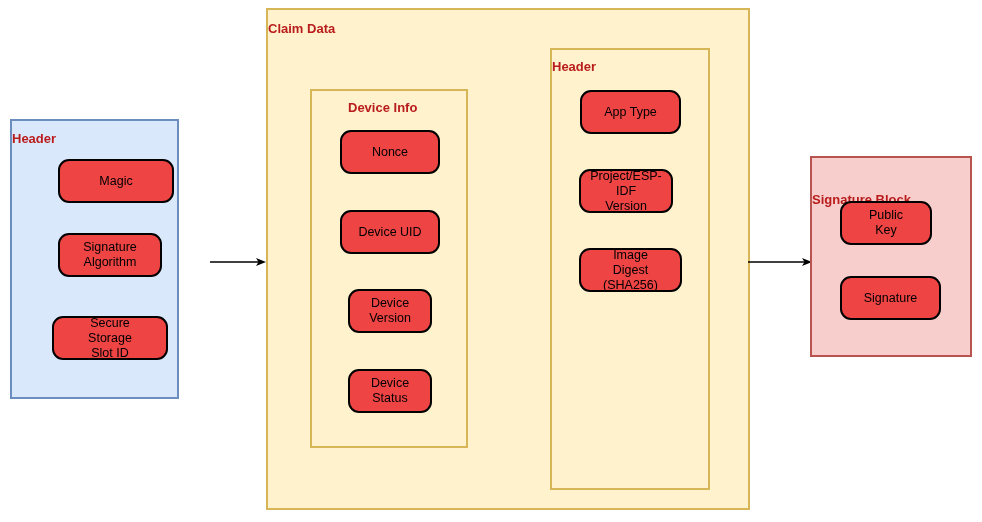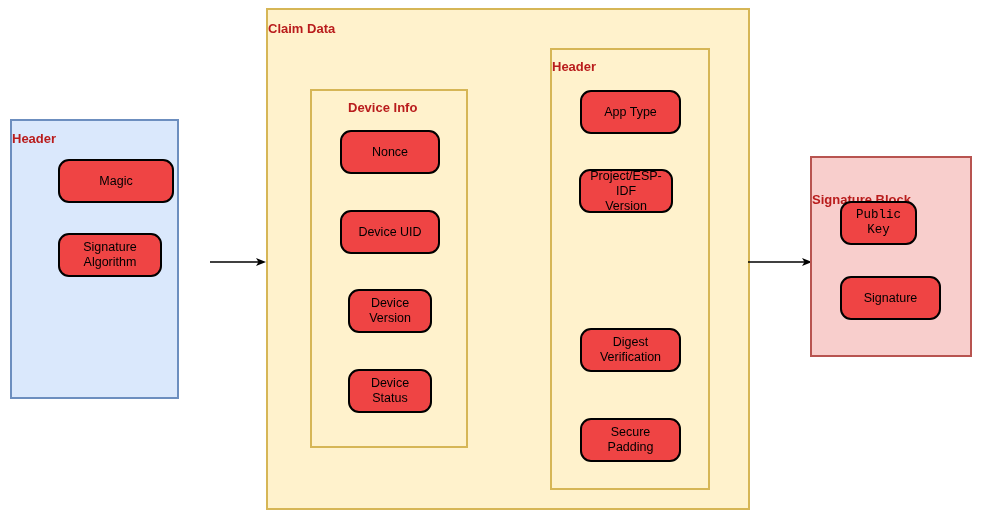--- a/index.html
+++ b/index.html
@@ -73,20 +73,23 @@
 
   <div class="container-box hdr-fill" style="left:10px; top:119px; width:169px; height:280px;">
     <div class="container-title" style="top:10px;">Header</div>
   </div>
   <div class="node" style="left:58px; top:159px; width:116px; height:44px;">
     <span>Magic</span>
   </div>
   <div class="node" style="left:58px; top:233px; width:104px; height:44px;">
     <span>Signature<br>Algorithm</span>
   </div>
+  <div class="node" style="left:52px; top:316px; width:116px; height:44px;">
+    <span>Secure Storage<br>Slot ID</span>
+  </div>
 
   <svg class="arrow" style="left:210px; top:256px; width:60px; height:12px;" viewBox="0 0 60 12">
     <line x1="0" y1="6" x2="50" y2="6" stroke="#000000" stroke-width="1.6"></line>
     <polygon points="56,6 46,2 48.5,6 46,10" fill="#000000"></polygon>
   </svg>
 
   <div class="container-box claim-fill" style="left:266px; top:8px; width:484px; height:502px;">
     <div class="container-title" style="top:11px;">Claim Data</div>
   </div>
 
@@ -108,35 +111,32 @@
 
   <div class="group-box" style="left:550px; top:48px; width:160px; height:442px;">
     <div class="container-title" style="top:9px;">Header</div>
   </div>
   <div class="node" style="left:580px; top:90px; width:101px; height:44px;">
     <span>App Type</span>
   </div>
   <div class="node" style="left:579px; top:169px; width:94px; height:44px;">
     <span>Project/ESP-IDF<br>Version</span>
   </div>
-  <div class="node" style="left:580px; top:328px; width:101px; height:44px;">
-    <span>Digest<br>Verification</span>
-  </div>
-  <div class="node" style="left:580px; top:418px; width:101px; height:44px;">
-    <span>Secure<br>Padding</span>
+  <div class="node" style="left:579px; top:248px; width:103px; height:44px;">
+    <span>Image Digest<br>(SHA256)</span>
   </div>
 
   <svg class="arrow" style="left:748px; top:256px; width:70px; height:12px;" viewBox="0 0 70 12">
     <line x1="0" y1="6" x2="58" y2="6" stroke="#000000" stroke-width="1.6"></line>
     <polygon points="64,6 54,2 56.5,6 54,10" fill="#000000"></polygon>
   </svg>
 
   <div class="container-box sig-fill" style="left:810px; top:156px; width:162px; height:201px;">
     <div class="container-title" style="top:10px;margin-top:24px;">Signature Block</div>
   </div>
-  <div class="node" style="left:840px; top:201px; width:77px; height:44px;font-family:Liberation Mono, monospace;">
+  <div class="node" style="left:840px; top:201px; width:92px; height:44px;">
     <span>Public Key</span>
   </div>
   <div class="node" style="left:840px; top:276px; width:101px; height:44px;">
     <span>Signature</span>
   </div>
 
 </div>
 
 </body></html>

